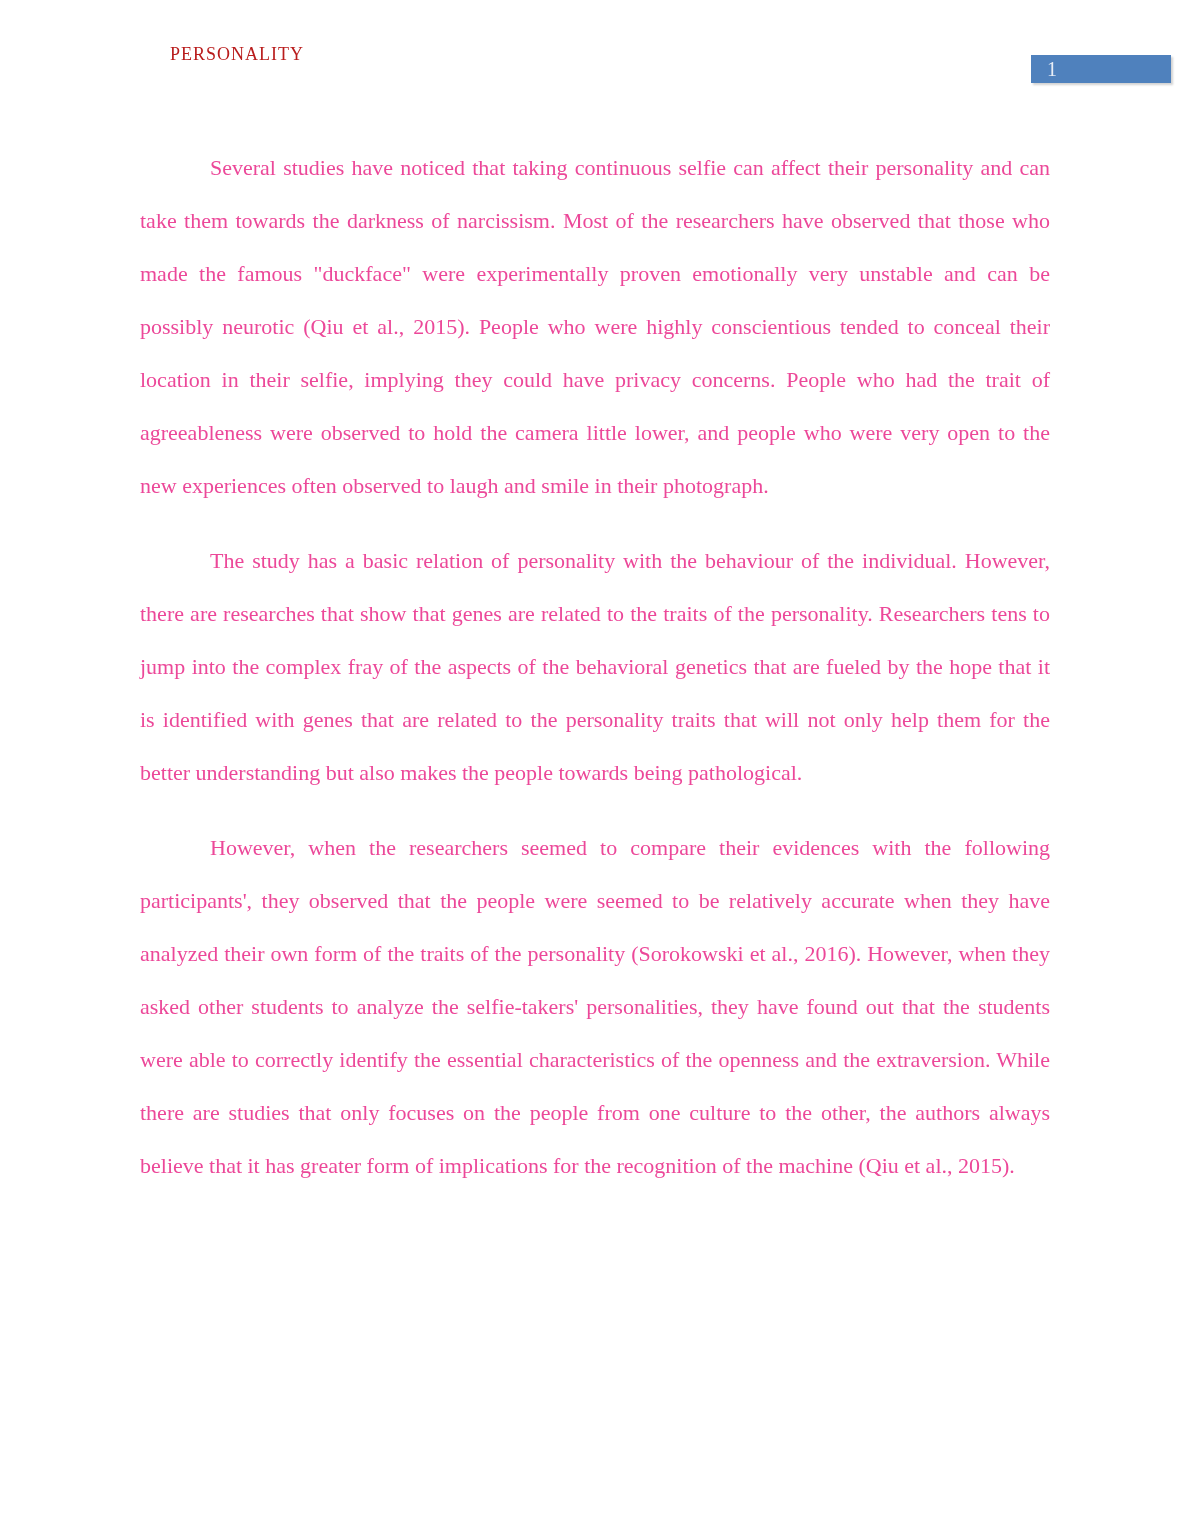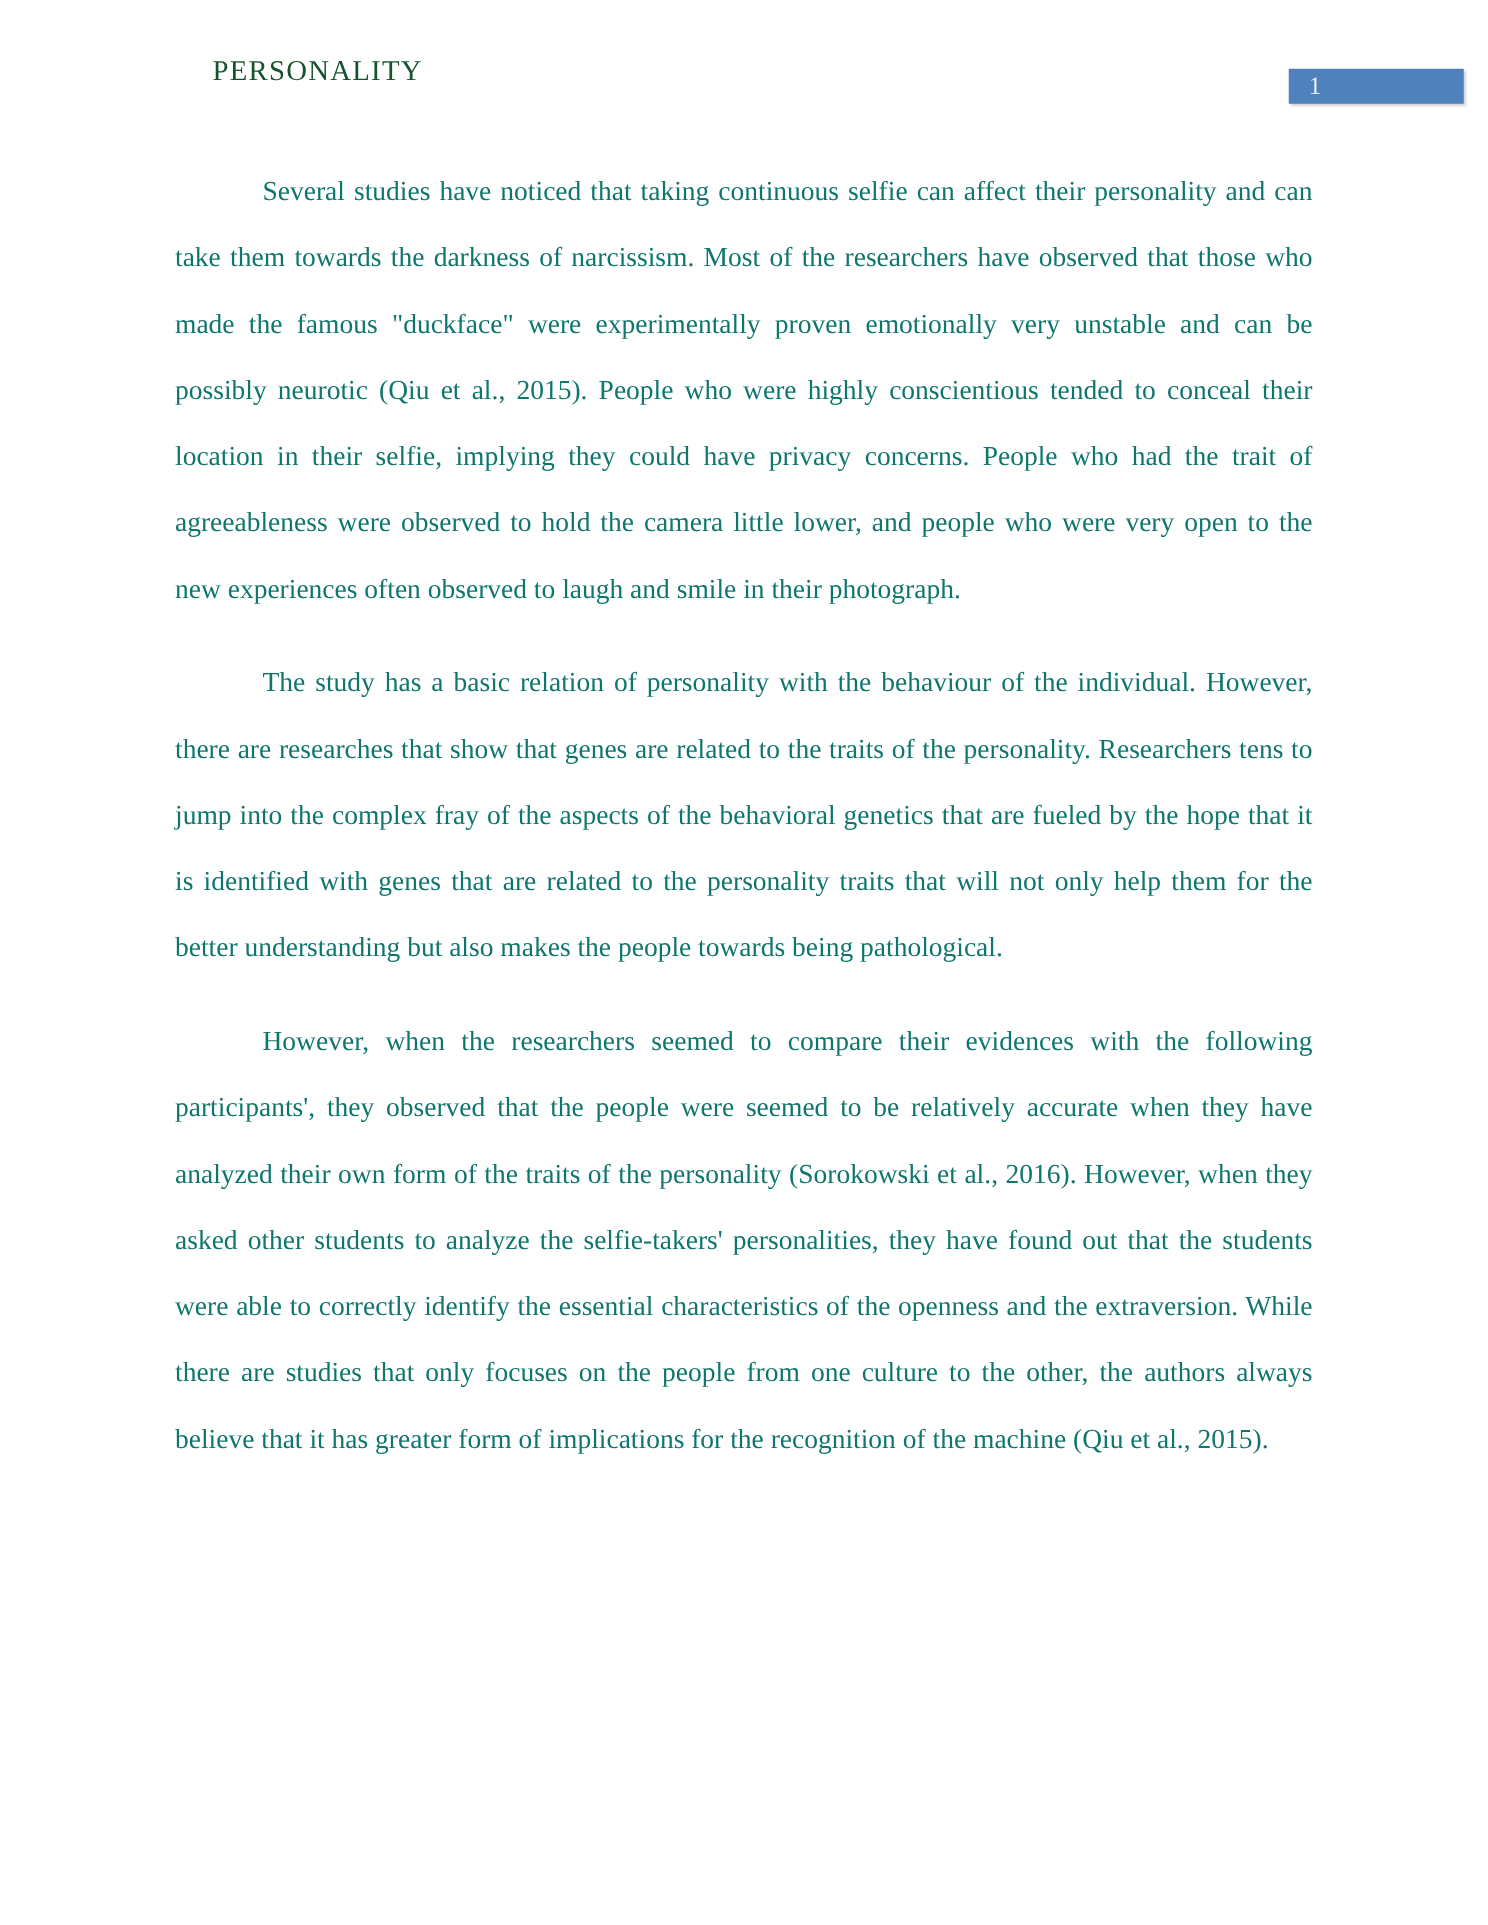--- a/index.html
+++ b/index.html
@@ -12,50 +12,50 @@
     width: 1190px;
     height: 1540px;
     background: #ffffff;
     overflow: hidden;
     font-family: "Liberation Serif", serif;
   }
   .running-head {
     position: absolute;
     top: 44px;
     left: 170px;
-    font-size: 23px;
+    font-size: 18px;
     letter-spacing: 1px;
-    color: #14532d;
+    color: #b91c1c;
     white-space: nowrap;
   }
   .page-number-tab {
     position: absolute;
     top: 55px;
     left: 1031px;
     width: 140px;
     height: 28px;
     background: #4F81BD;
     box-shadow: 2px 2px 2px rgba(0,0,0,0.18);
   }
   .page-number {
     display: block;
     padding-left: 16px;
     line-height: 28px;
     font-size: 20px;
     color: #e9eef6;
   }
   .body-text {
     position: absolute;
-    top: 126px;
+    top: 141px;
     left: 140px;
     width: 910px;
     font-size: 22px;
     line-height: 53px;
     text-align: justify;
-    color: #0f766e;
+    color: #ec4899;
   }
   .body-text p {
     margin: 0 0 22px 0;
     text-indent: 70px;
   }
 </style>
 </head>
 <body>
 
 <div class="page">

